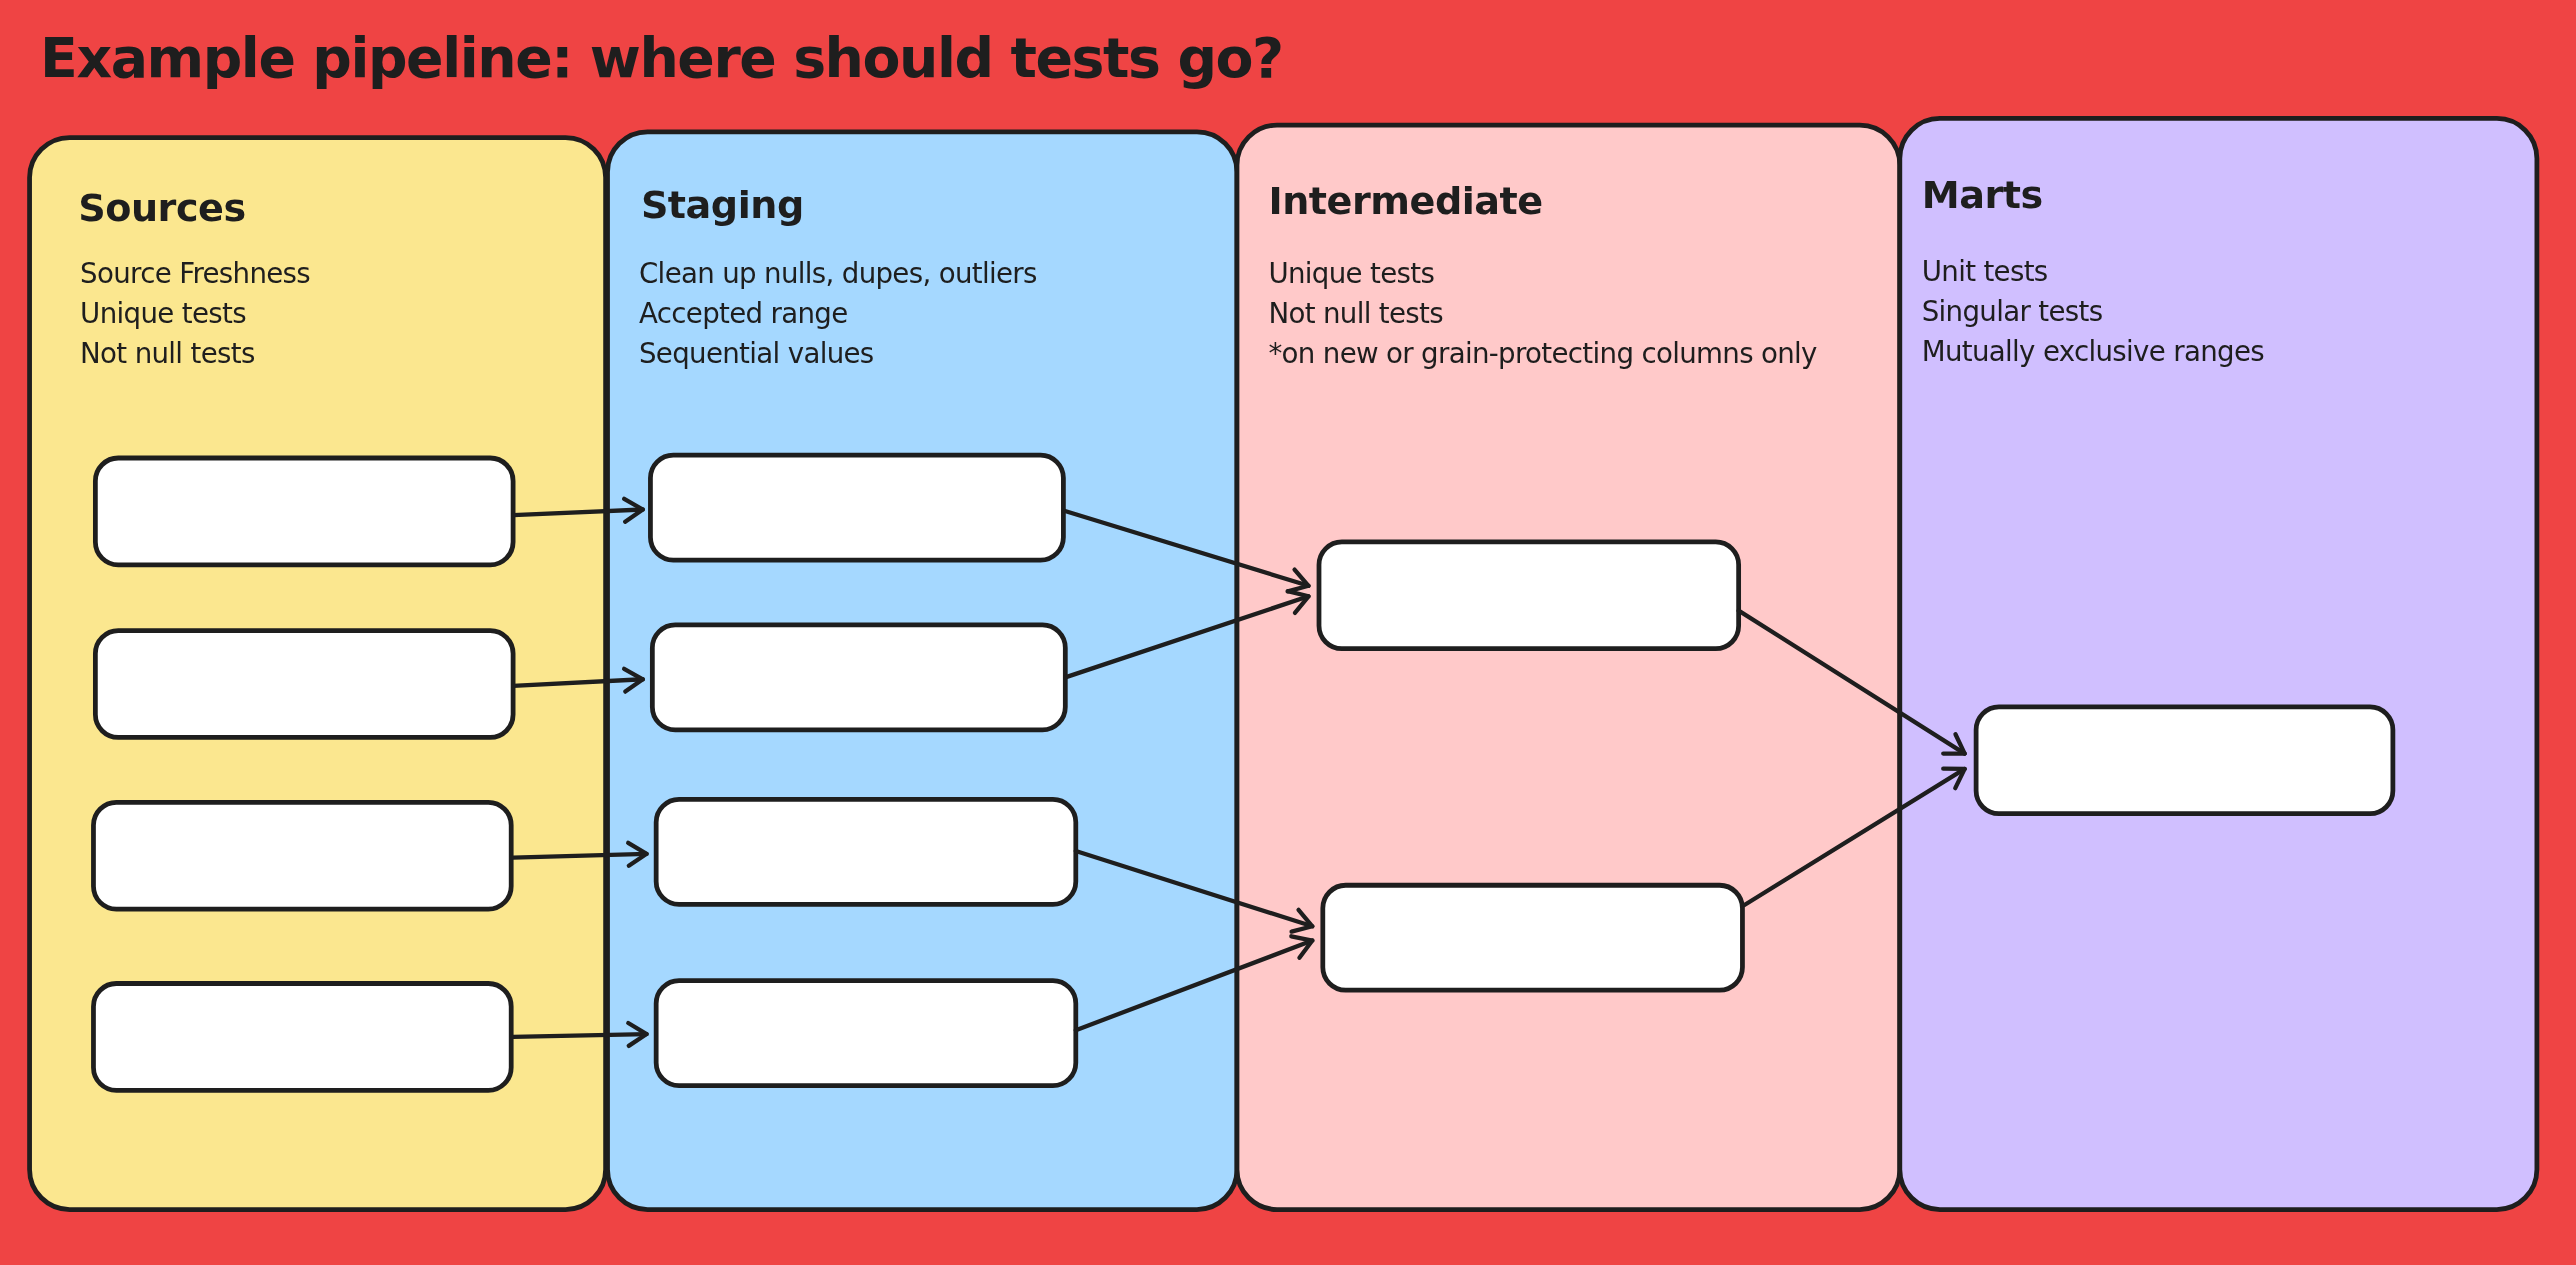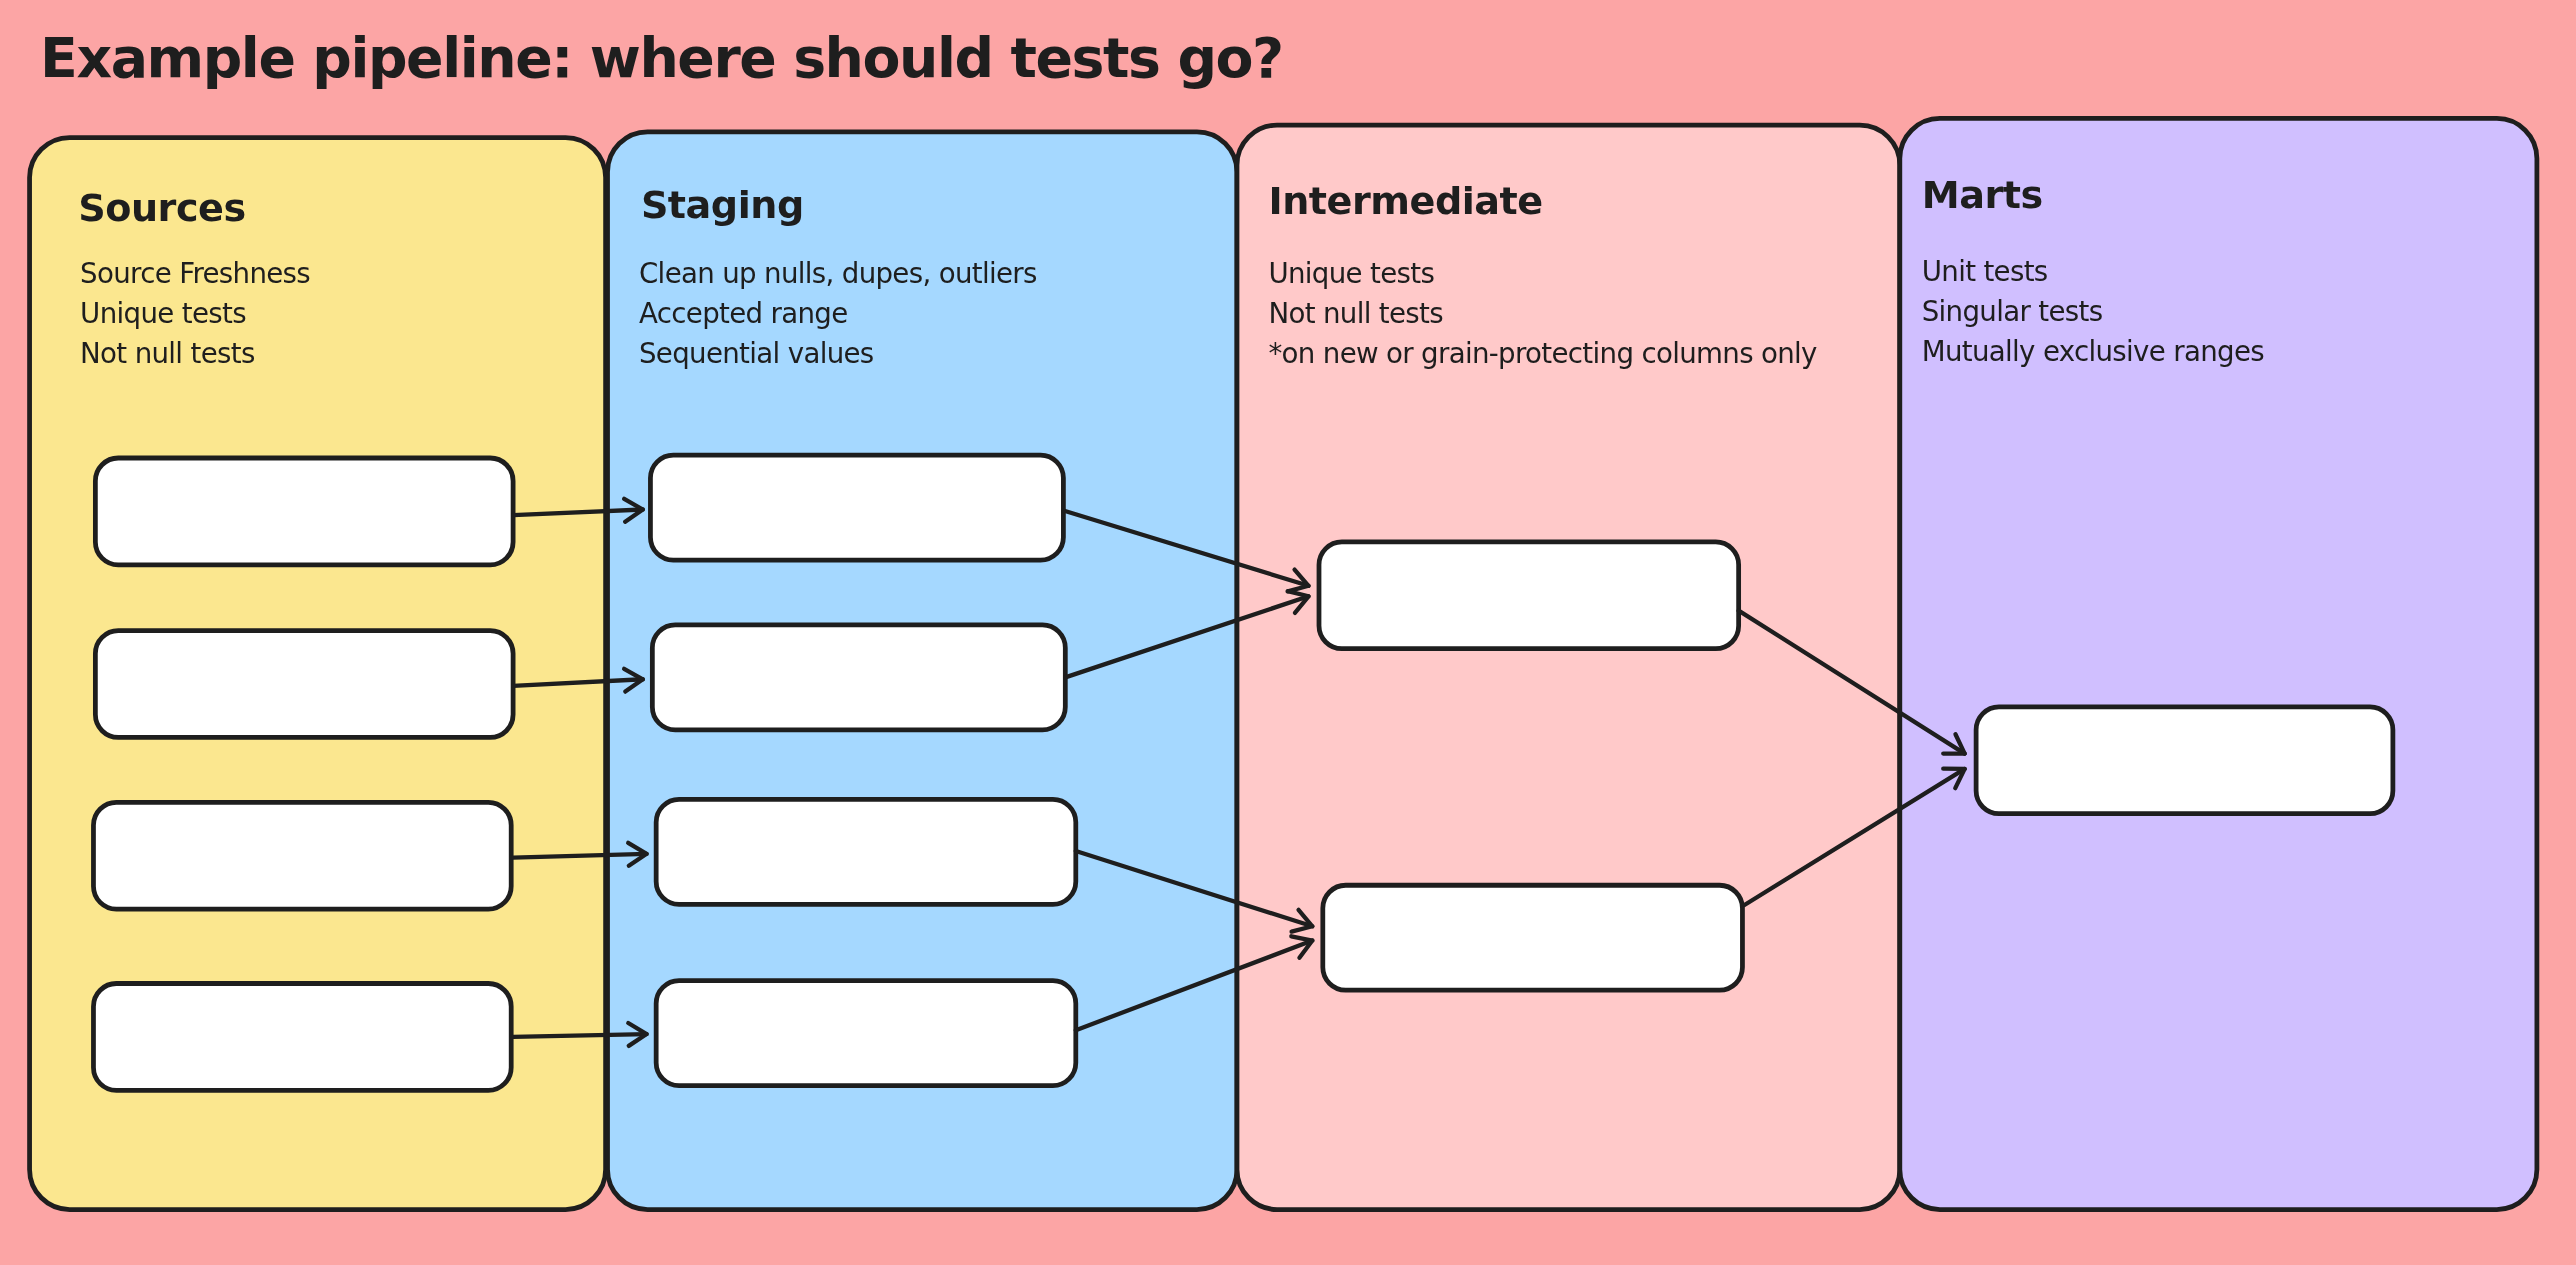--- a/index.html
+++ b/index.html
@@ -7,21 +7,21 @@
     padding: 0;
     background: #ffffff;
     width: 2576px;
     height: 1266px;
     overflow: hidden;
   }
   .page {
     position: relative;
     width: 2576px;
     height: 1266px;
-    background: #fca5a5;
+    background: #ef4444;
   }
   svg text {
     font-family: "DejaVu Sans", "Liberation Sans", sans-serif;
     stroke: none;
   }
   .title {
     font-size: 58px;
     font-weight: bold;
     letter-spacing: -1.5px;
   }

